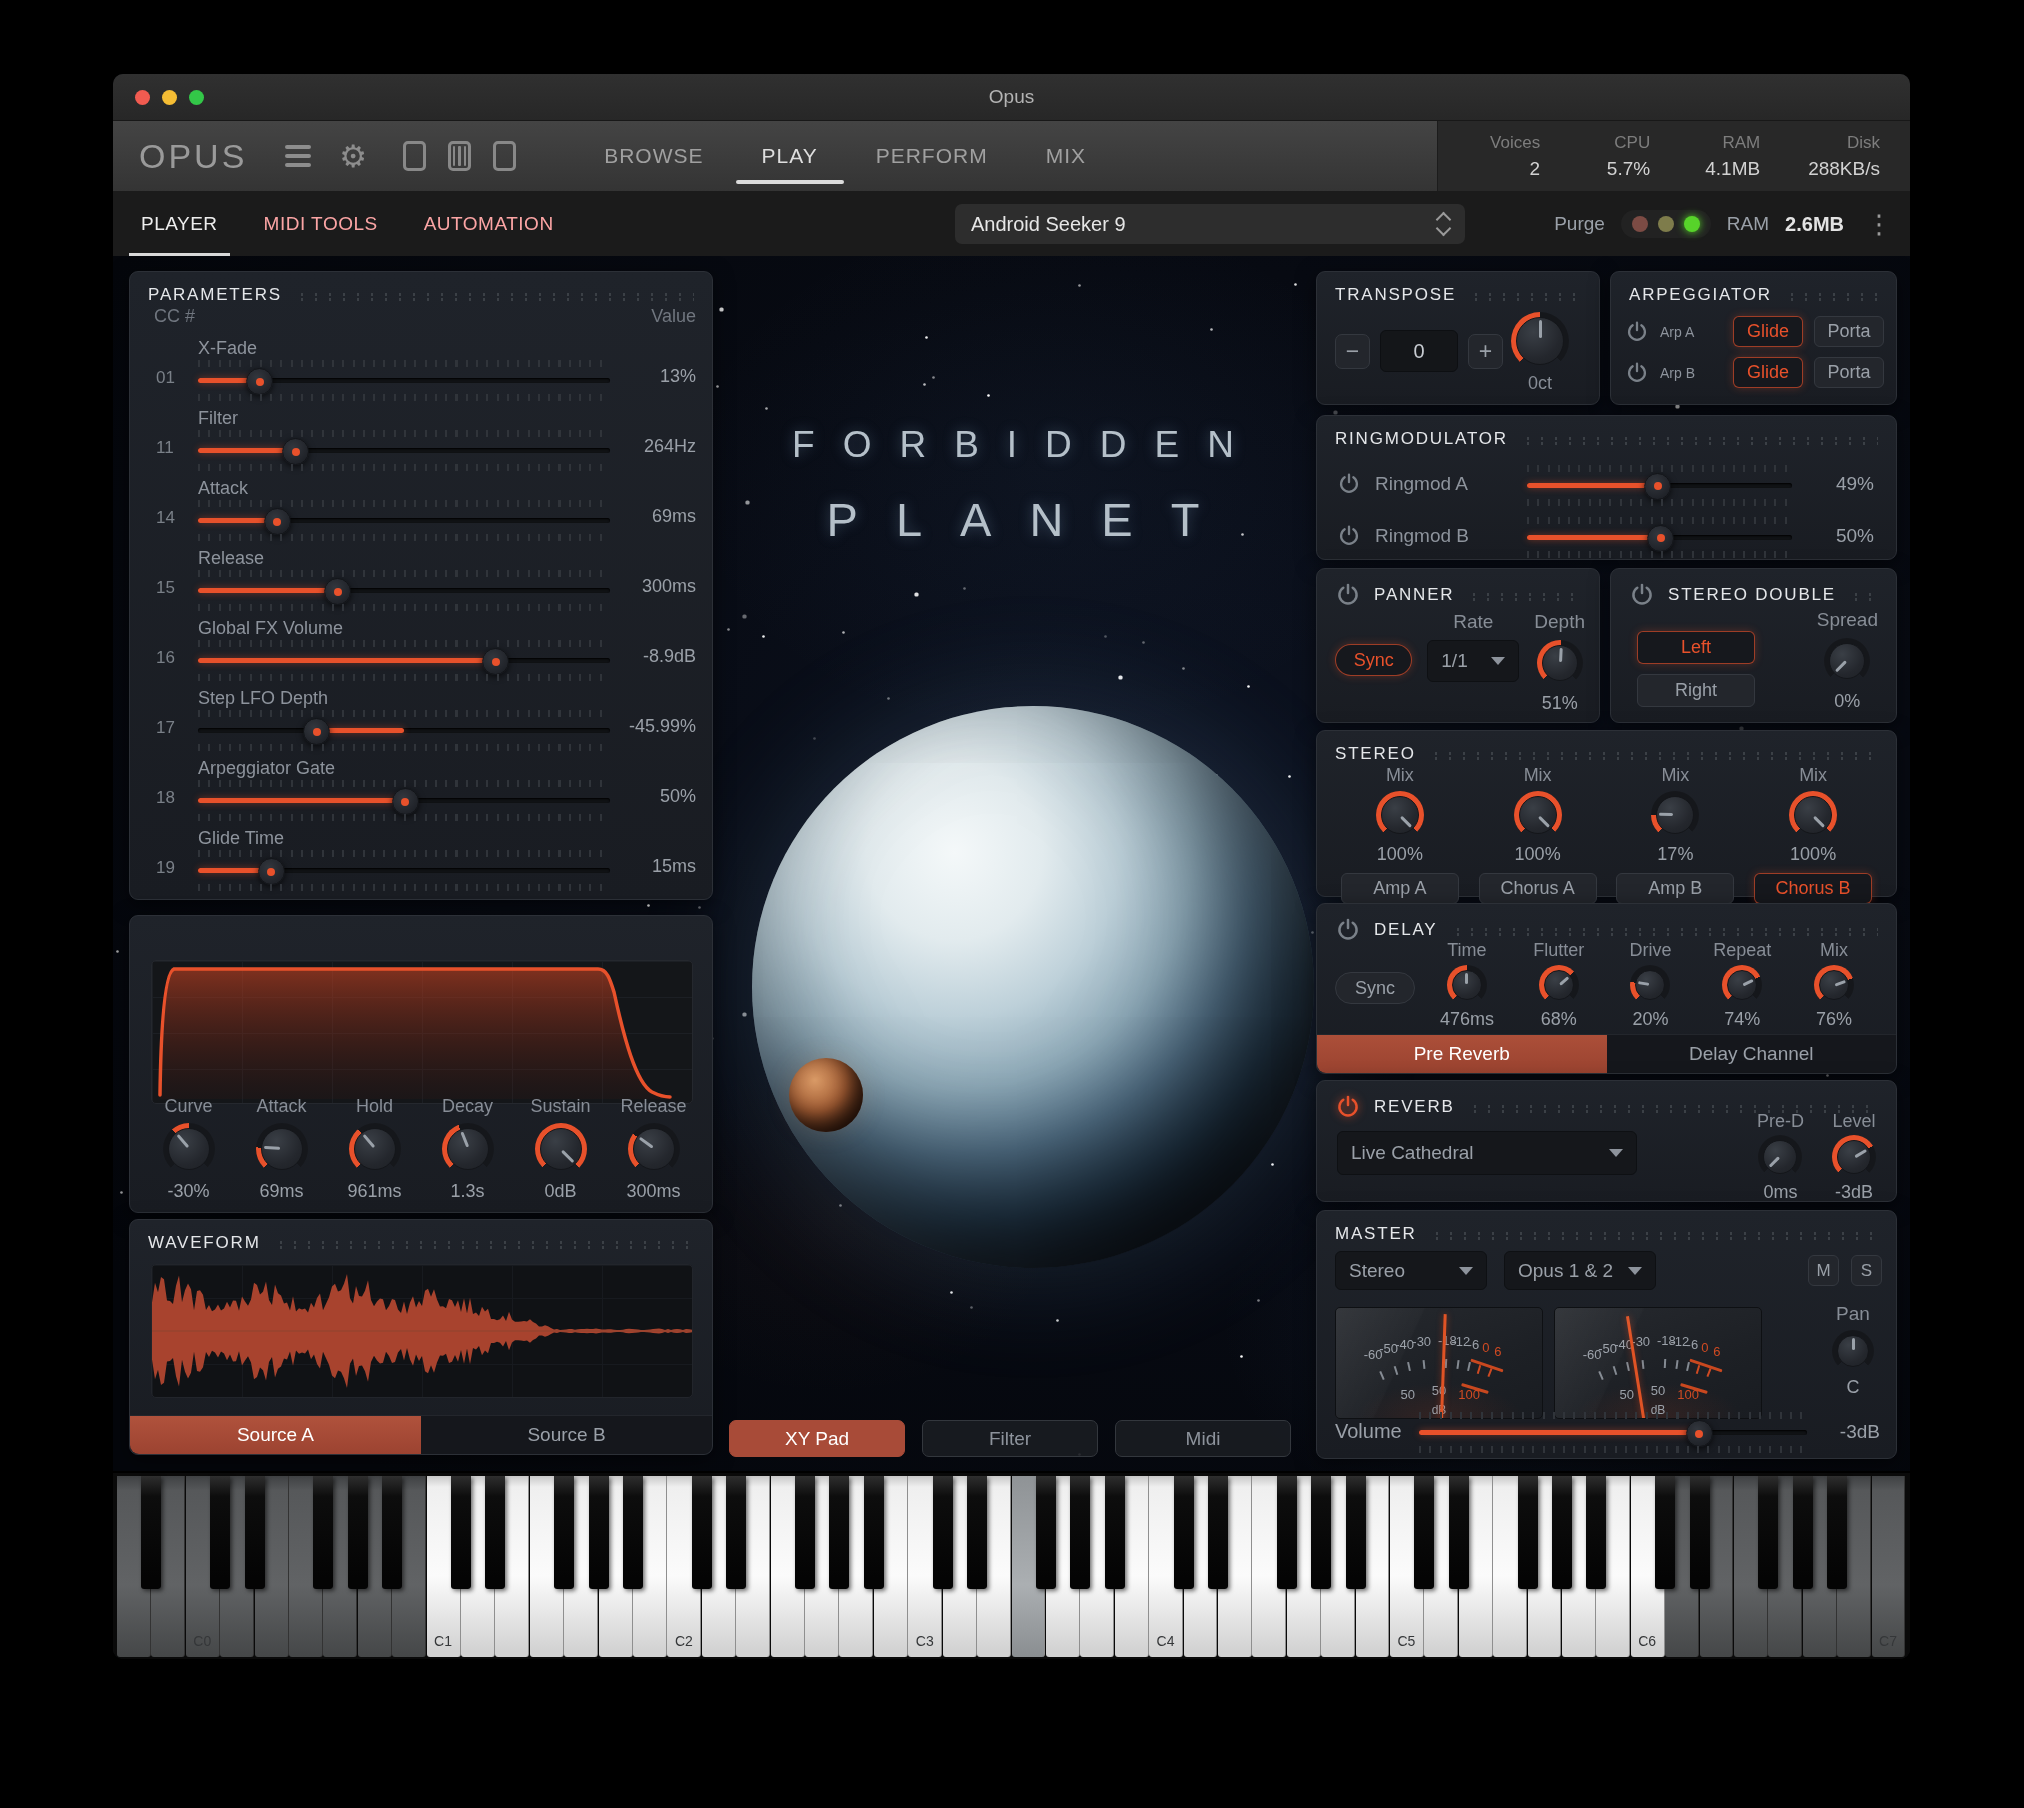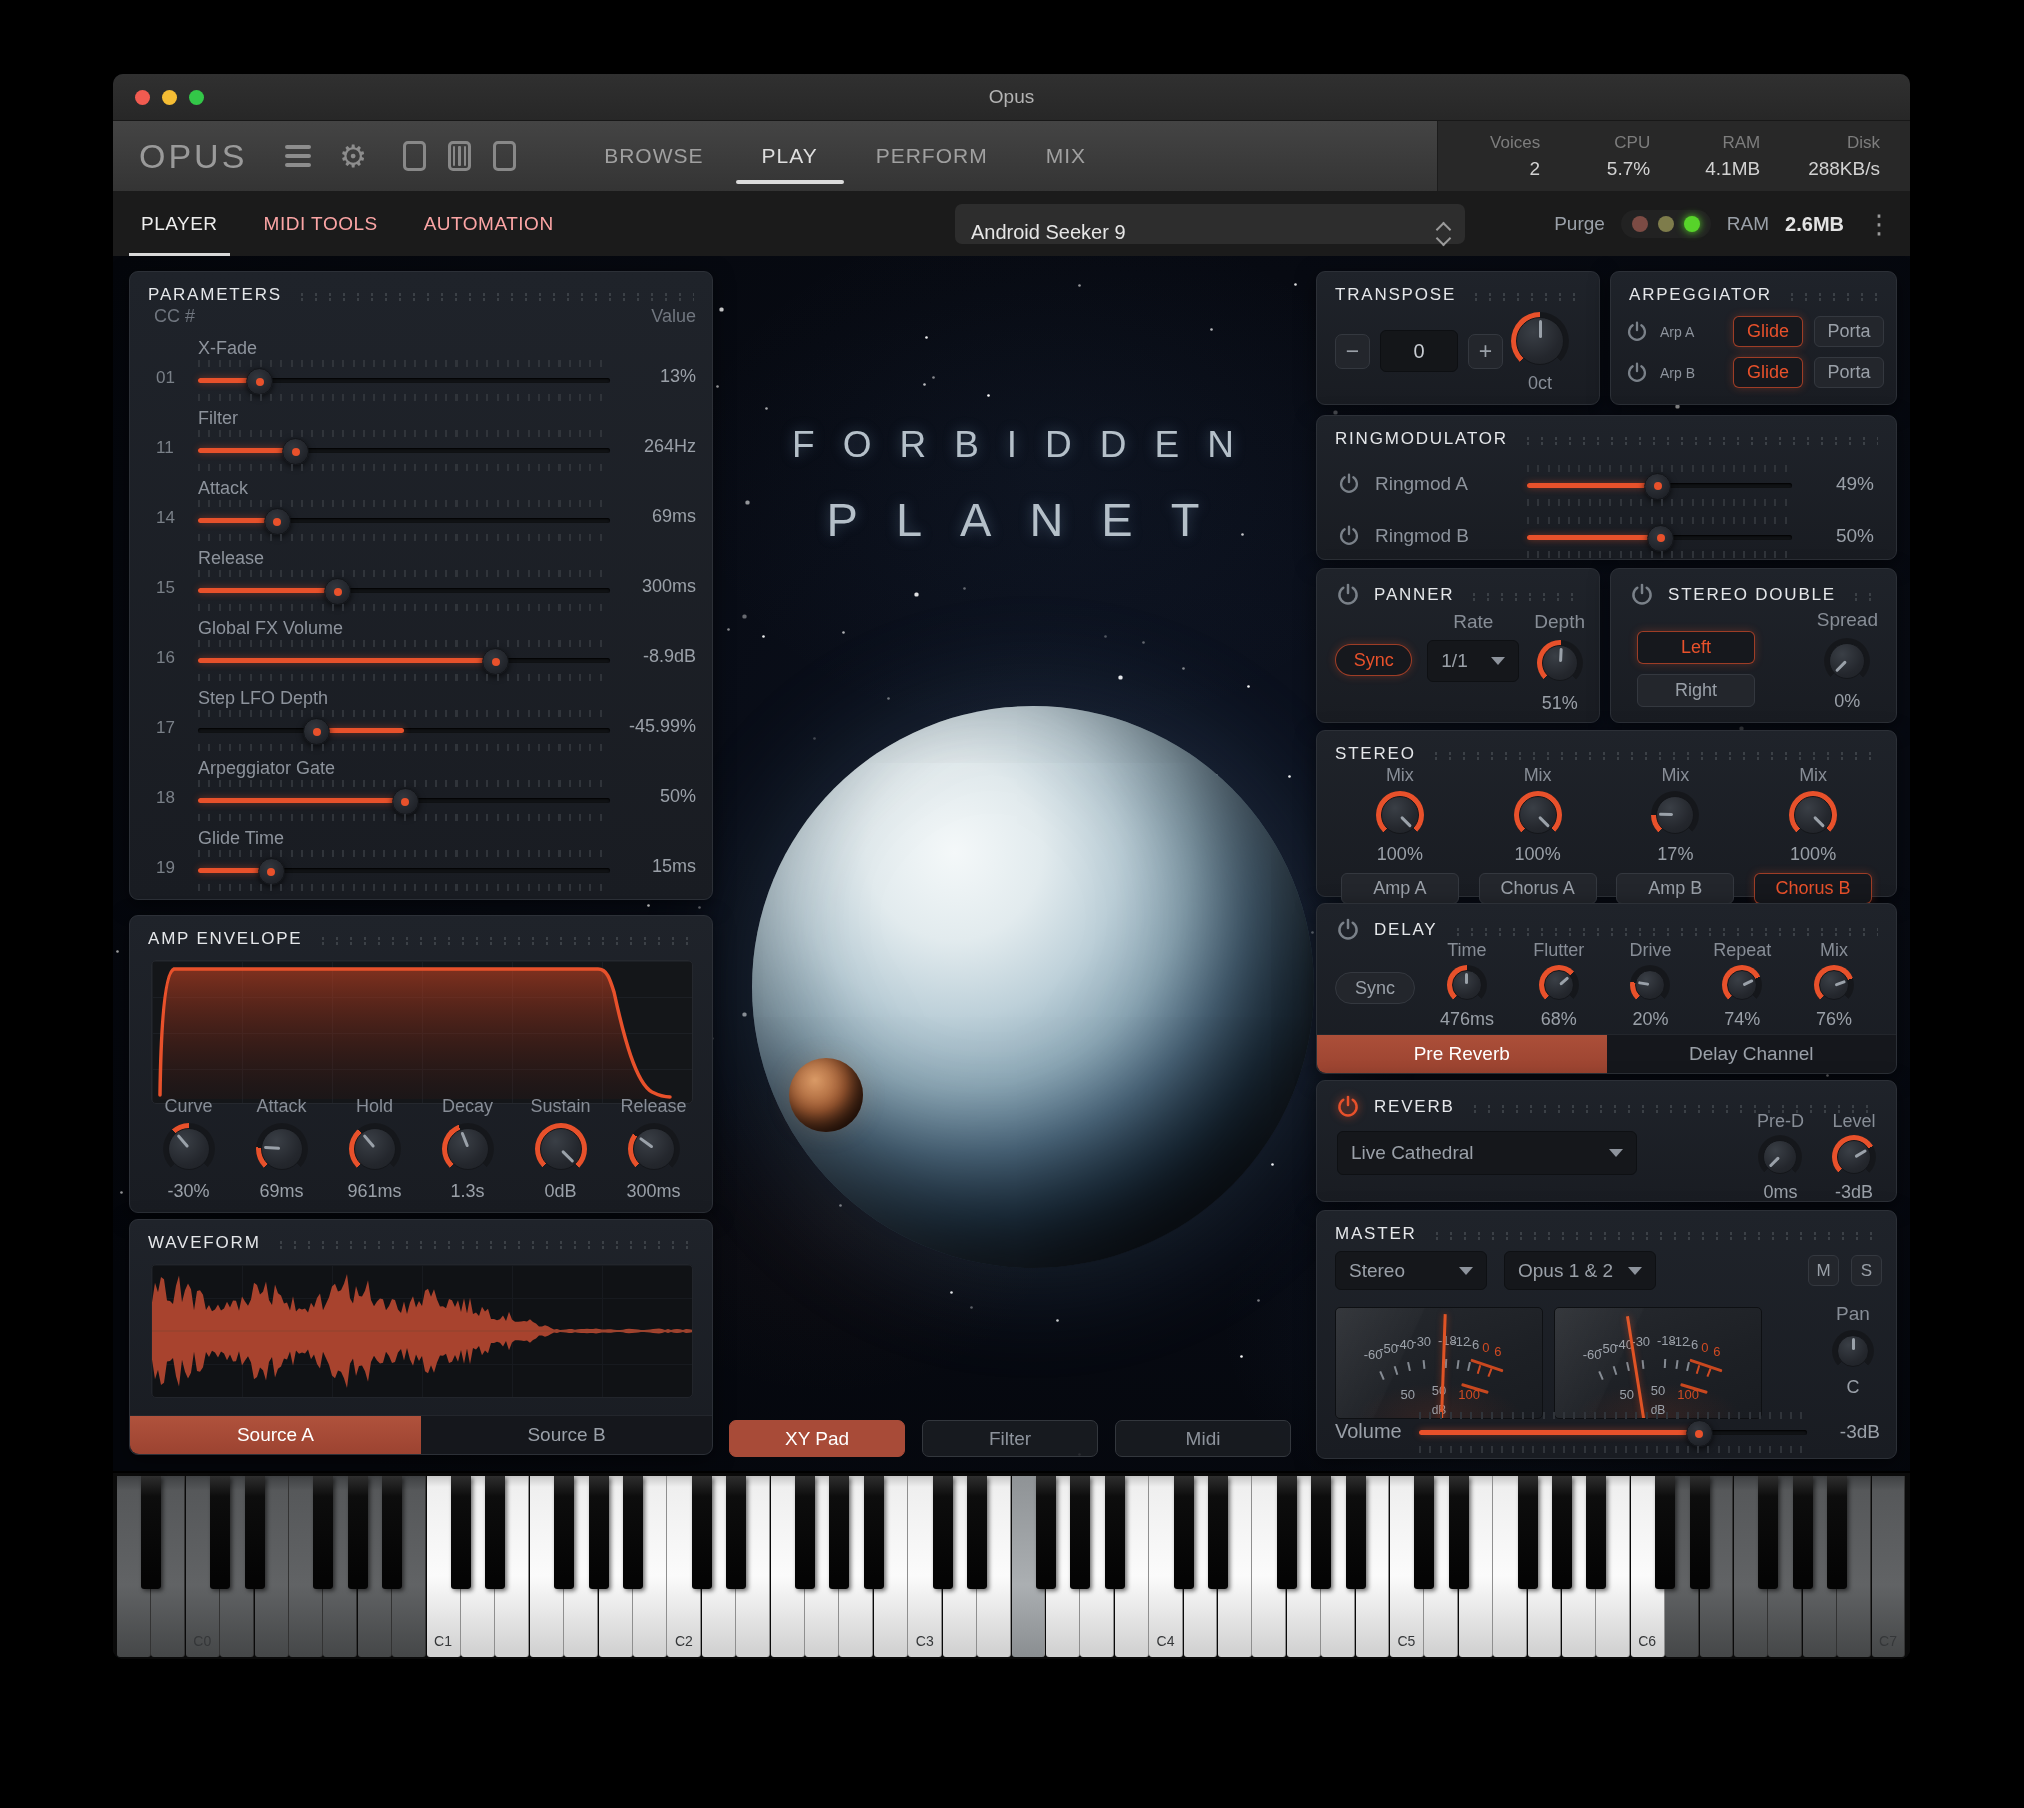--- a/index.html
+++ b/index.html
@@ -32,21 +32,21 @@
   .stat{display:flex;flex-direction:column;align-items:flex-end;gap:5px;min-width:62px}
   .stat .lb{font-size:17px;color:#7d7d7d}
   .stat .vl{font-size:19px;color:#d2d2d2}
   
   .subbar{height:66px;background:#1b1b1b;border-bottom:1px solid #0e0e0e;display:flex;align-items:center;position:relative}
   .sb-tabs{display:flex;gap:46px;margin-left:28px}
   .sb-tab{font-size:19px;color:#fca5a5;letter-spacing:.5px;position:relative;padding:22px 0}
   .sb-tab.active{color:#eee}
   .sb-tab.active::after{content:'';position:absolute;left:-12px;right:-12px;bottom:0;height:4px;background:#d8d8d8}
   .preset{position:absolute;left:842px;top:13px;width:510px;height:40px;background:#2d2d2d;border-radius:7px;
-          display:flex;align-items:flex-end;padding:0 16px;box-sizing:border-box}
+          display:flex;align-items:center;padding:0 16px;box-sizing:border-box}
   .preset .name{font-size:20px;color:#e6e6e6}
   .chevs{margin-left:auto;display:flex;flex-direction:column;gap:4px}
   .chev{width:11px;height:11px;border-top:2.5px solid #9a9a9a;border-right:2.5px solid #9a9a9a;box-sizing:border-box}
   .chev.up{transform:rotate(-45deg)}.chev.dn{transform:rotate(135deg);margin-top:-6px}
   .sb-right{position:absolute;right:18px;display:flex;align-items:center;gap:16px}
   .purge-lb{font-size:19px;color:#9aa0a8}
   .leds{background:#222;border-radius:14px;padding:6px 11px;display:flex;gap:10px}
   .led{width:16px;height:16px;border-radius:50%}
   .ram-lb{font-size:19px;color:#9aa0a8}
   .ram-vl{font-size:20px;color:#e3e3e3;font-weight:bold}
@@ -396,24 +396,20 @@
               <div class="track"></div>
               <div class="fill" style="left: 0%; width: 17.5%;"></div>
               <div class="handle" style="left: 17.5%;"></div>
             </div>
           <span class="pval">15ms</span>
         </div>
       </div>
     </div>
 
     <div class="panel p-amp">
-      <div class="ptitle">
-          <span class="t">AMP ENVELOPE</span>
-          <span class="dots"></span>
-        </div>
       <div class="env-graph">
         <svg viewBox="0 0 540 142" preserveAspectRatio="none">
           <defs>
               <linearGradient id="eg" x1="0" y1="0" x2="0" y2="1">
             <stop offset="0" stop-color="rgba(214,70,35,0.55)"></stop>
                 <stop offset="1" stop-color="rgba(90,25,12,0.10)"></stop>
           </linearGradient>
             </defs>
           <path d="M8 134 C9 62 13 11 22 8 L446 8 C455 8 458 18 462 31 C472 77 484 122 500 131 C506 134 512 136 518 136 L518 138 L8 138 Z" fill="url(#eg)"></path>
           <path d="M8 134 C9 62 13 11 22 8 L446 8 C455 8 458 18 462 31 C472 77 484 122 500 131 C506 134 512 136 518 136" fill="none" stroke="#e8512b" stroke-width="3.5" stroke-linecap="round"></path>

